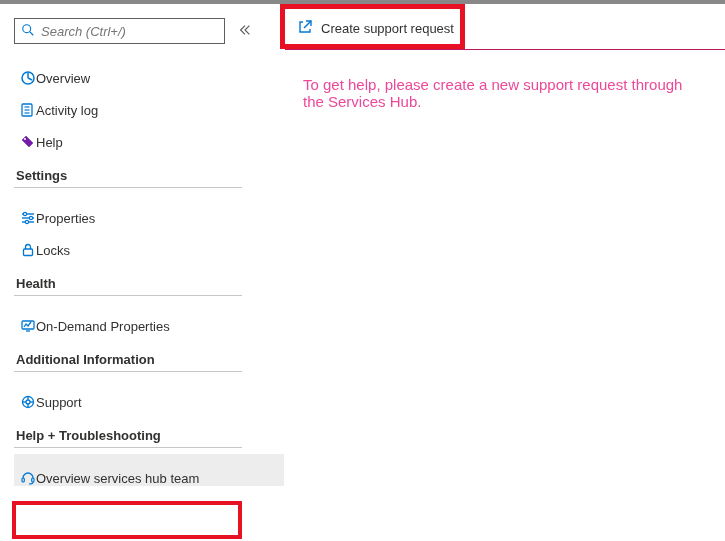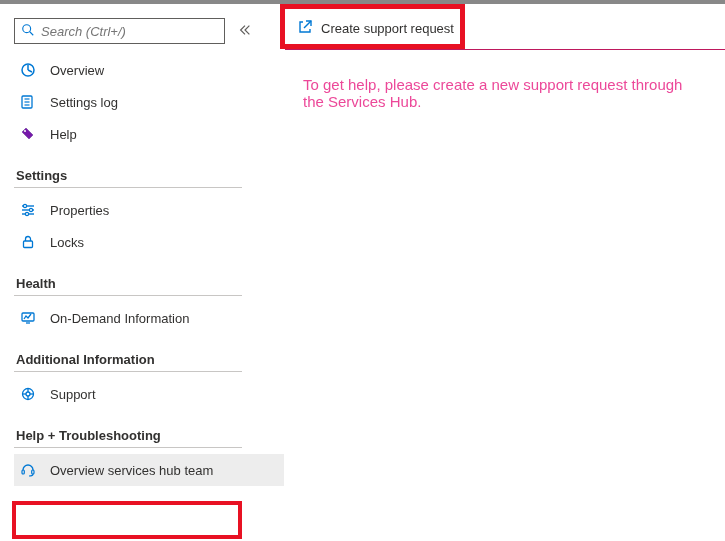--- a/index.html
+++ b/index.html
@@ -56,26 +56,26 @@
   .collapse-btn {
     width: 24px;
     height: 24px;
     display: flex;
     align-items: center;
     justify-content: center;
     cursor: pointer;
   }
   .nav-item {
     display: flex;
-    align-items: center;
+    align-items: flex-end;
     height: 32px;
     padding: 0 6px;
     cursor: pointer;
     width: 230px;
-    gap: 14px;
+    gap: 0;
   }
   .nav-item .icon {
     width: 16px;
     height: 16px;
     display: flex;
     align-items: center;
     justify-content: center;
   }
   .nav-item .label {
     color: #323130;
@@ -182,21 +182,21 @@
     </div>
     <div class="nav-item">
       <span class="icon">
         <svg width="16" height="16" viewBox="0 0 16 16">
             <rect x="2" y="2" width="10" height="12" rx="1" fill="none" stroke="#0078d4" stroke-width="1.3"></rect>
             <line x1="4.5" y1="5" x2="9.5" y2="5" stroke="#0078d4" stroke-width="1.2"></line>
             <line x1="4.5" y1="8" x2="9.5" y2="8" stroke="#0078d4" stroke-width="1.2"></line>
             <line x1="4.5" y1="11" x2="9.5" y2="11" stroke="#0078d4" stroke-width="1.2"></line>
           </svg>
       </span>
-      <span class="label">Settings log</span>
+      <span class="label">Activity log</span>
     </div>
     <div class="nav-item">
       <span class="icon">
         <svg width="16" height="16" viewBox="0 0 16 16">
             <path d="M2 6 L6 2 L13 9 L9 13 Z" fill="#7719aa" stroke="#5c2e91" stroke-width="0.5"></path>
             <circle cx="5" cy="5" r="1" fill="#fff"></circle>
           </svg>
       </span>
       <span class="label">Help</span>
     </div>
@@ -229,21 +229,21 @@
     <div class="section-header">Health</div>
     <hr class="section-rule">
     <div class="nav-item">
       <span class="icon">
         <svg width="16" height="16" viewBox="0 0 16 16">
             <rect x="2" y="3" width="12" height="8" rx="1" fill="none" stroke="#0078d4" stroke-width="1.3"></rect>
             <path d="M4 9 L6 6 L8 8 L11 4" fill="none" stroke="#0078d4" stroke-width="1.3"></path>
             <line x1="6" y1="13" x2="10" y2="13" stroke="#0078d4" stroke-width="1.3"></line>
           </svg>
       </span>
-      <span class="label">On-Demand Information</span>
+      <span class="label">On-Demand Properties</span>
     </div>
 
     <div class="section-header">Additional Information</div>
     <hr class="section-rule">
     <div class="nav-item">
       <span class="icon">
         <svg width="16" height="16" viewBox="0 0 16 16">
             <circle cx="8" cy="8" r="5.5" fill="none" stroke="#0078d4" stroke-width="1.3"></circle>
             <circle cx="8" cy="8" r="2" fill="none" stroke="#0078d4" stroke-width="1.3"></circle>
             <line x1="8" y1="2.5" x2="8" y2="6" stroke="#0078d4" stroke-width="1.3"></line>

